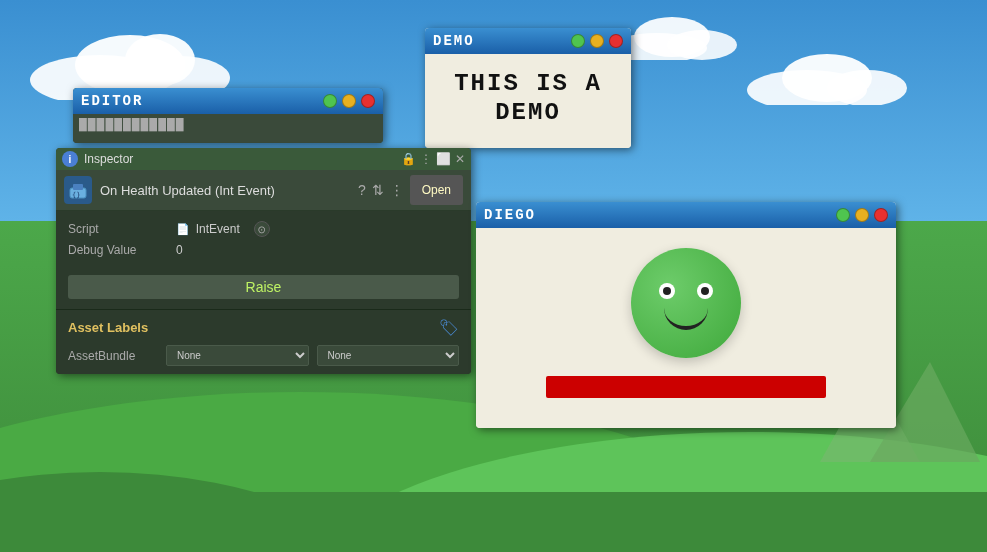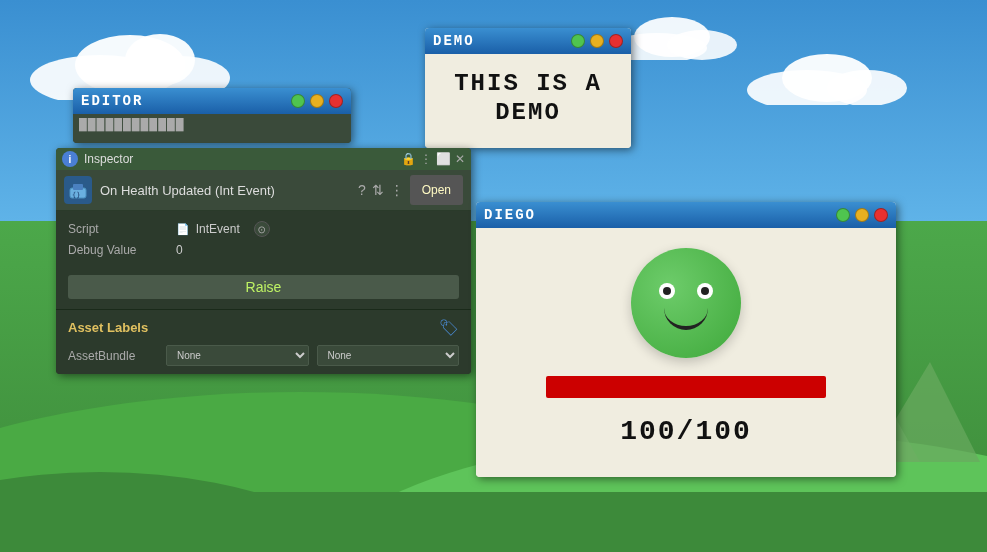--- a/index.html
+++ b/index.html
@@ -63,21 +63,21 @@
       cursor: pointer;
     }
     .wc-green { background: #4fc44f; }
     .wc-yellow { background: #e8b020; }
     .wc-red { background: #e83030; }
 
     
     .editor-window {
       top: 88px;
       left: 73px;
-      width: 278px;
+      width: 310px;
       height: 55px;
       background: #3a4a3a;
     }
     .editor-body {
       background: #3a4a3a;
       height: 30px;
       padding: 4px 6px;
       color: #aaa;
       font-size: 11px;
     }
@@ -514,17 +514,16 @@
     <div class="diego-body">
 
       <div class="smiley">
         <div class="eye eye-left"></div>
         <div class="eye eye-right"></div>
         <div class="smile"></div>
       </div>
 
       <div class="health-bar-container"></div>
 
-      <div class="health-text">100/100</div>
     </div>
   </div>
 
 </div>
 
 </body></html>

